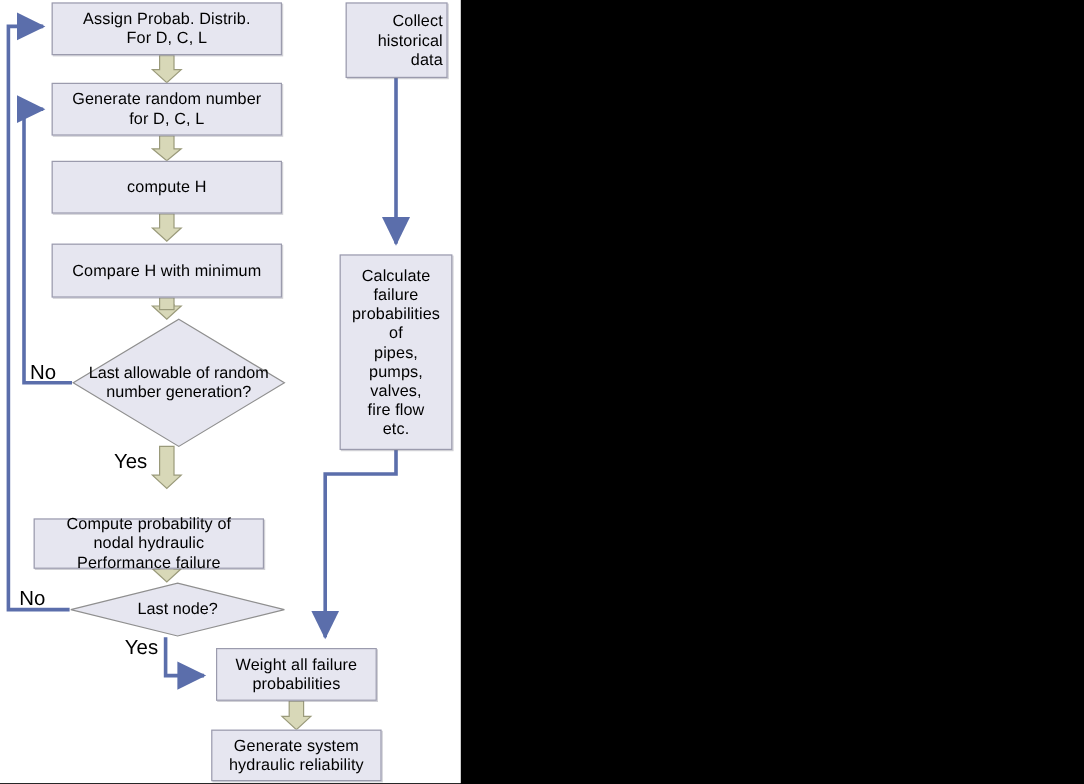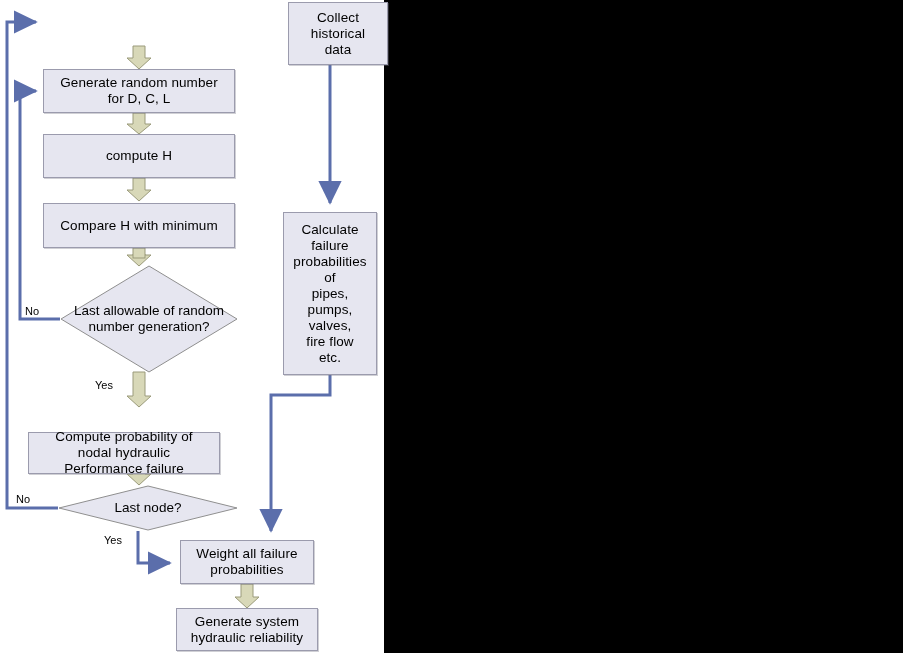--- a/index.html
+++ b/index.html
@@ -59,21 +59,21 @@
     align-items: center;
     justify-content: center;
     text-align: center;
     font-size: 13.5px;
     line-height: 16px;
     color: #000000;
     pointer-events: none;
   }
   .edge-label {
     position: absolute;
-    font-size: 11px;
+    font-size: 17px;
     color: #000000;
     line-height: 14px;
     white-space: nowrap;
   }
   .lines {
     position: absolute;
     left: 0;
     top: 0;
     width: 903px;
     height: 653px;
@@ -140,20 +140,26 @@
 
     <g>
       <path d="M133,466 L145,466 L145,474 L151,474 L139,485 L127,474 L133,474 Z" fill="#d8d8b8" stroke="#9a9a7a" stroke-width="1"></path>
     </g>
 
     <g>
       <path d="M241,584 L253,584 L253,597 L259,597 L247,608 L235,597 L241,597 Z" fill="#d8d8b8" stroke="#9a9a7a" stroke-width="1"></path>
     </g>
   </svg>
 
+  <div class="node" style="left:43px; top:2px; width:192px; height:44px;">
+    <span>
+      <span>Assign Probab.  Distrib.</span>
+      <span>For D, C, L</span>
+    </span>
+  </div>
 
   <div class="node" style="left:43px; top:69px; width:192px; height:44px;">
     <span>
       <span>Generate random number</span>
       <span>for D, C, L</span>
     </span>
   </div>
 
   <div class="node" style="left:43px; top:134px; width:192px; height:44px;">
     <span>
@@ -200,21 +206,21 @@
       <span>
         <span>Last node?</span>
       </span>
     </div>
   </div>
 
   <div class="edge-label" style="left:16px; top:492px;">No</div>
 
   <div class="edge-label" style="left:104px; top:533px;">Yes</div>
 
-  <div class="node" style="left:288px; top:2px; width:100px; height:63px;">
+  <div class="node" style="left:288px; top:2px; width:85px; height:63px;text-align:right;">
     <span>
       <span>Collect</span>
       <span>historical</span>
       <span>data</span>
     </span>
   </div>
 
   <div class="node" style="left:283px; top:212px; width:94px; height:163px;">
     <span>
       <span>Calculate</span>

